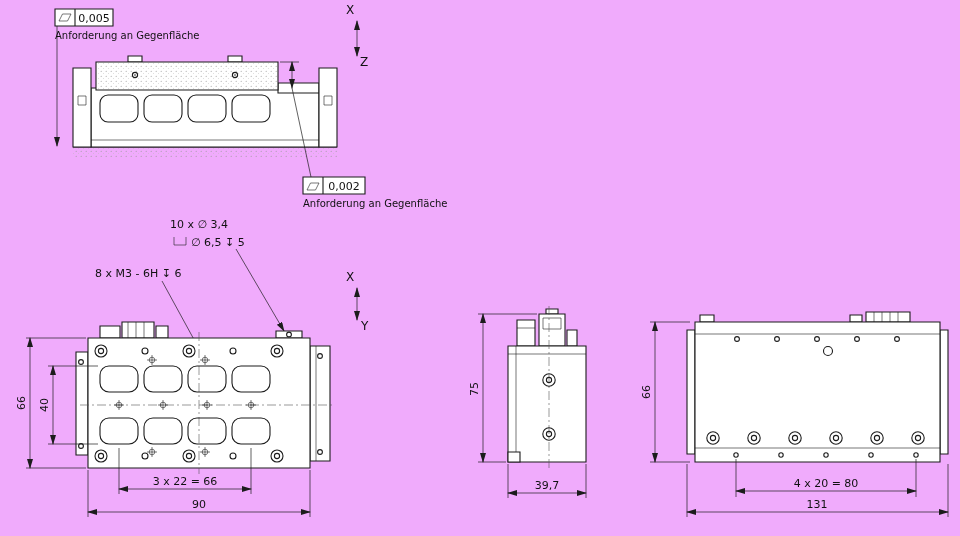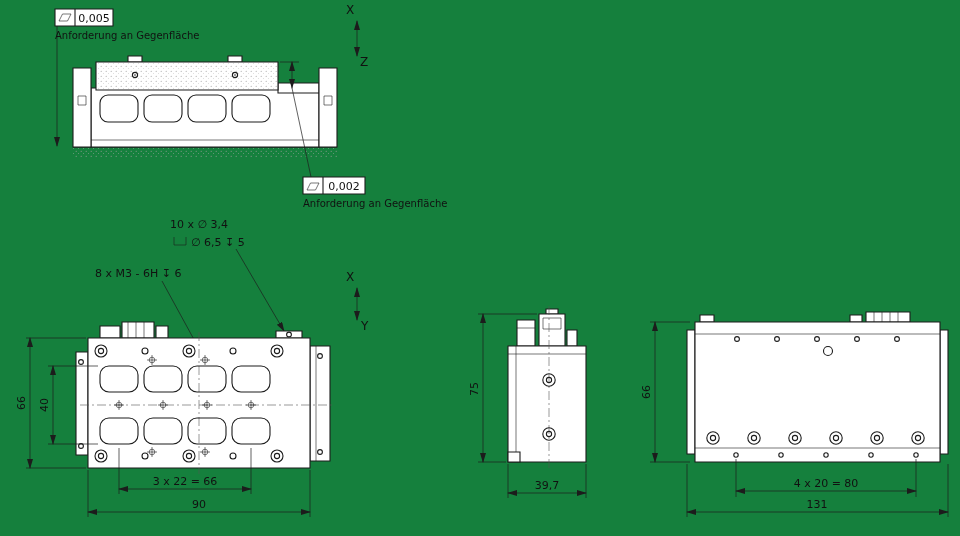--- a/index.html
+++ b/index.html
@@ -1,16 +1,16 @@
 <!DOCTYPE html>
 <html><head>
 <meta charset="utf-8">
 <style>
   html,body{margin:0;padding:0;background:#e9e9e9;}
-  .canvas{width:960px;height:536px;background:#15803d;position:relative;overflow:hidden;
+  .canvas{width:960px;height:536px;background:#f0abfc;position:relative;overflow:hidden;
           font-family:"DejaVu Sans", sans-serif;}
   svg{display:block;}
   svg *{vector-effect:non-scaling-stroke;}
   .obj{stroke:#1c1c1c;fill:none;stroke-width:1.1;}
   .fw{fill:#ffffff;stroke:#1c1c1c;stroke-width:1.1;}
   .thin{stroke:#1c1c1c;fill:none;stroke-width:.6;}
   .dl{stroke:#1c1c1c;fill:none;stroke-width:.7;}
   .cl{stroke:#555;fill:none;stroke-width:.6;stroke-dasharray:9 3 2 3;}
   text{stroke:none;fill:#111;font-family:"DejaVu Sans", sans-serif;font-size:11px;}
   .note{font-size:10px;}

